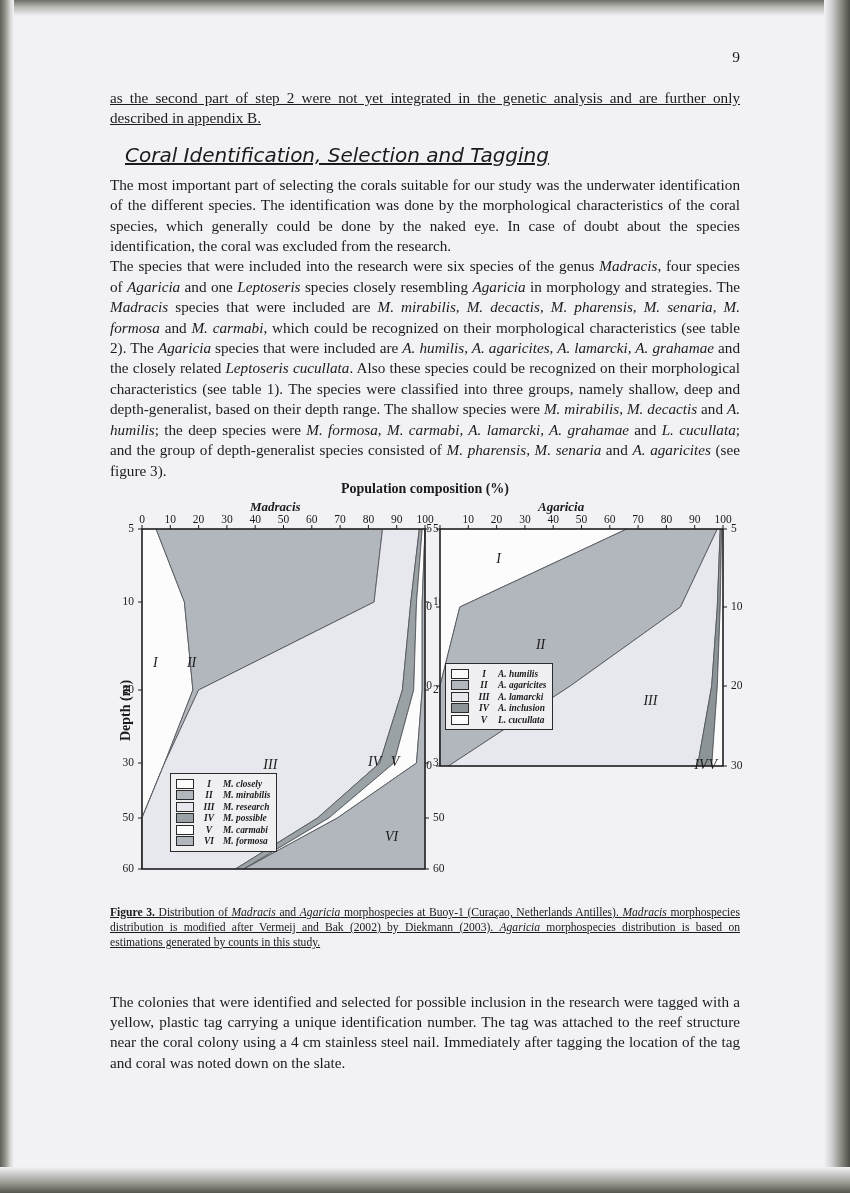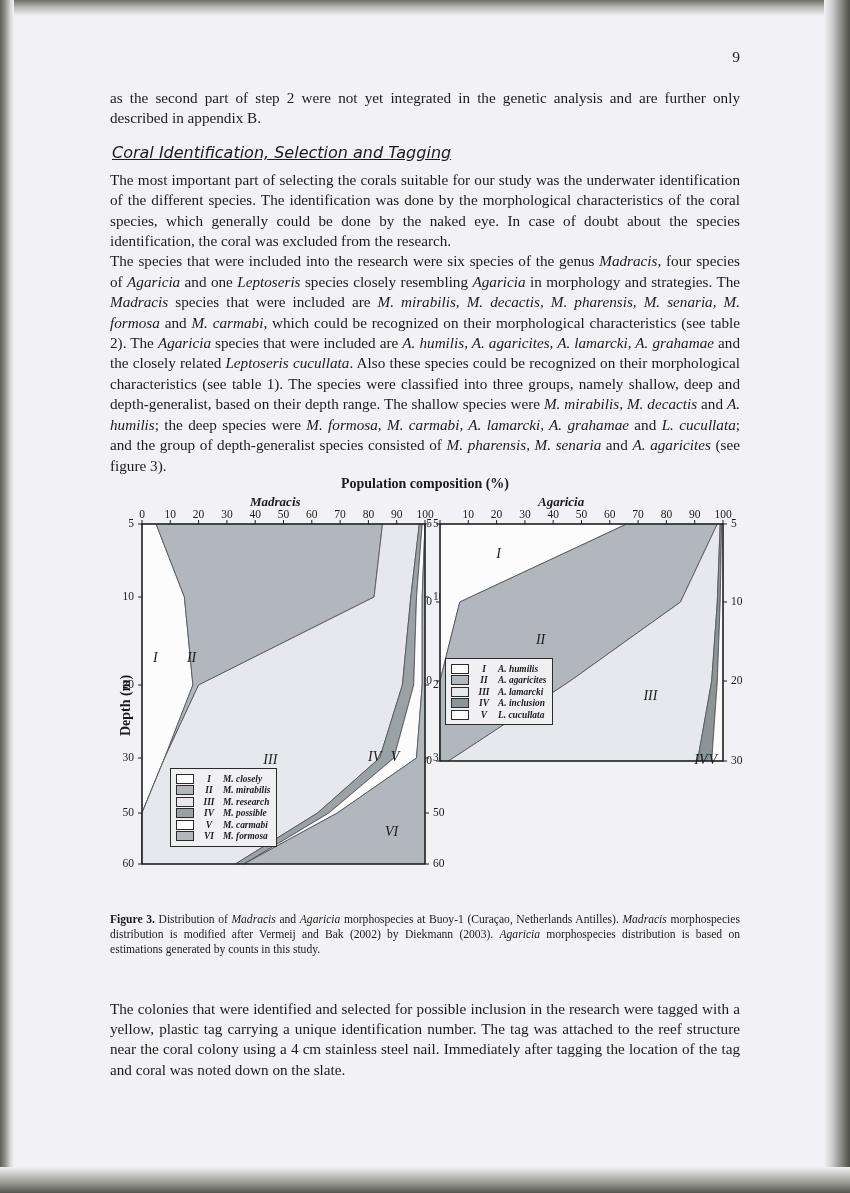--- a/index.html
+++ b/index.html
@@ -47,25 +47,25 @@
   }
   p.body {
     font-size: 15.2px;
     line-height: 20.4px;
     text-align: justify;
     margin: 0 0 0 0;
   }
   .para-spacer { height: 8px; }
   h2.section-heading {
     font-family: "DejaVu Sans", sans-serif;
-    font-size: 16px;
+    font-size: 20px;
     font-style: italic;
     font-weight: normal;
     text-decoration: underline;
-    margin: 14px 0 8px 2px;
+    margin: 14px 0 8px 15px;
   }
   i { font-style: italic; }
 
   
   .figure-wrap {
     position: relative;
     width: 630px;
     height: 420px;
   }
   .fig-title {
@@ -141,38 +141,39 @@
   }
   .legend-name {
     font-style: italic;
     font-weight: bold;
     padding-left: 4px;
   }
   .caption {
     font-size: 11.6px;
     line-height: 15px;
     text-align: justify;
-    margin-top: 16px;
+    margin-top: 4px;
+    text-decoration: underline;
   }
   .caption b { font-weight: bold; }
 </style>
 </head>
 <body>
 
 <div class="page">
   <div class="scan-top"></div>
   <div class="scan-left"></div>
   <div class="scan-right"></div>
   <div class="scan-bottom"></div>
 
   <div class="content">
 
     <div class="page-number">9</div>
 
-    <p class="body" style="margin-top:48px;">as the second part of step 2 were not yet integrated in the genetic analysis and are further only described in appendix B.</p>
+    <p class="body" style="margin-top:48px;text-decoration:underline;">as the second part of step 2 were not yet integrated in the genetic analysis and are further only described in appendix B.</p>
 
     <h2 class="section-heading">Coral Identification, Selection and Tagging</h2>
 
     <p class="body">The most important part of selecting the corals suitable for our study was the underwater identification of the different species. The identification was done by the morphological characteristics of the coral species, which generally could be done by the naked eye. In case of doubt about the species identification, the coral was excluded from the research.</p>
 
     <p class="body">
       <span>The species that were included into the research were six species of the genus </span><i>Madracis</i><span>, four species of </span><i>Agaricia</i><span> and one </span><i>Leptoseris</i><span> species closely resembling </span><i>Agaricia</i><span> in morphology and strategies. The </span><i>Madracis</i><span> species that were included are </span><i>M. mirabilis, M. decactis, M. pharensis, M. senaria, M. formosa</i><span> and </span><i>M. carmabi</i><span>, which could be recognized on their morphological characteristics (see table 2). The </span><i>Agaricia</i><span> species that were included are </span><i>A. humilis, A. agaricites, A. lamarcki, A. grahamae</i><span> and the closely related </span><i>Leptoseris cucullata</i><span>. Also these species could be recognized on their morphological characteristics (see table 1). The species were classified into three groups, namely shallow, deep and depth-generalist, based on their depth range. The shallow species were </span><i>M. mirabilis, M. decactis</i><span> and </span><i>A. humilis</i><span>; the deep species were </span><i>M. formosa, M. carmabi, A. lamarcki, A. grahamae</i><span> and </span><i>L. cucullata</i><span>; and the group of depth-generalist species consisted of </span><i>M. pharensis, M. senaria</i><span> and </span><i>A. agaricites</i><span> (see figure 3).</span>
     </p>
 
     <div class="figure-wrap">

